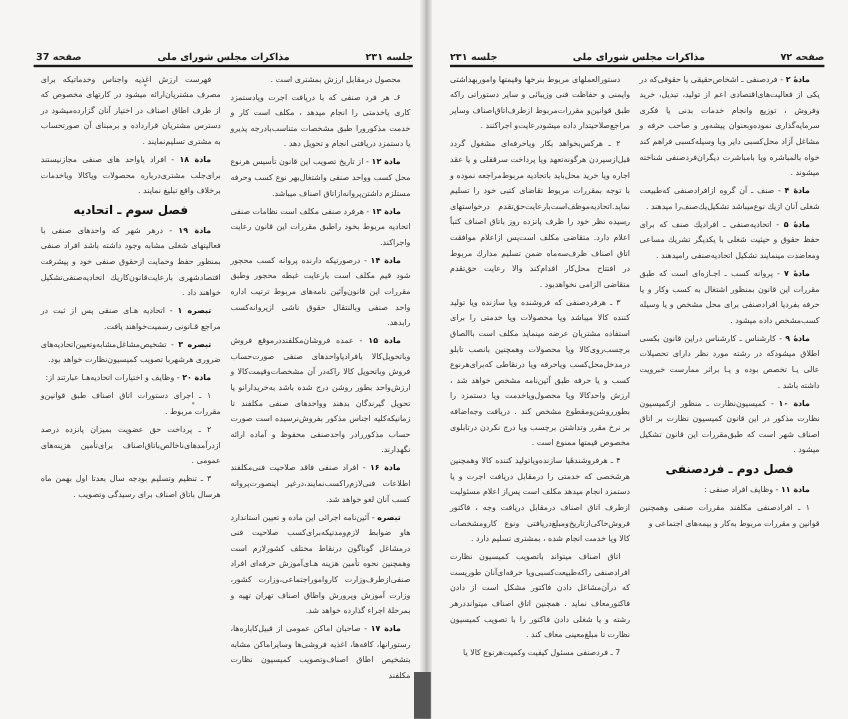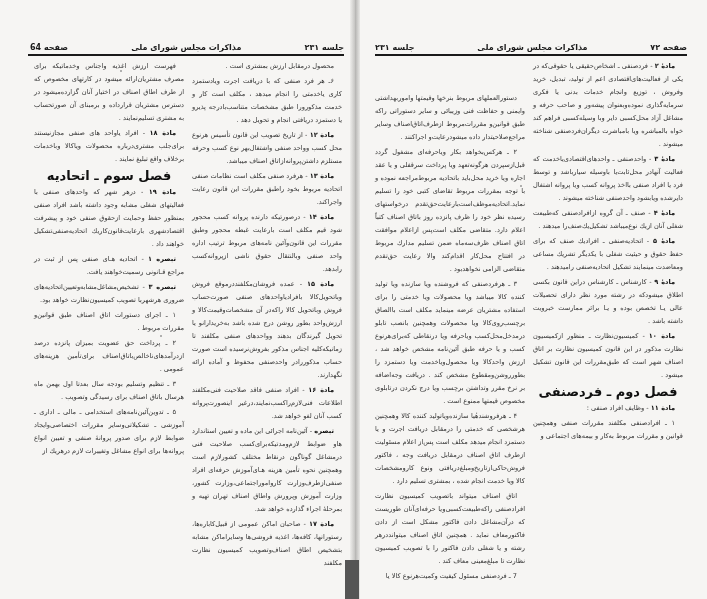--- a/index.html
+++ b/index.html
@@ -41,78 +41,78 @@
   .page-right .rule { left:20px; width:312px; }
   .col {
     position:absolute; top:60px; width:150px;
     direction:rtl; text-align:justify;
     font-size:6.6px; line-height:13px;
     color:#333;
   }
   .page-left .col-a { left:192px; }
   .page-left .col-b { left:34px; }
   .page-right .col-a { left:178px; }
-  .page-right .col-b { left:20px;margin-top:32px; }
+  .page-right .col-b { left:20px; }
   .para { margin:0 0 2px 0; text-indent:8px; }
   .art { font-weight:bold; color:#111; }
   .section-title {
-    text-align:center; font-weight:bold; font-size:13px;
+    text-align:center; font-weight:bold; font-size:10px;
     margin:3px 0 4px 0; color:#111; text-indent:0;
   }
   .speck { position:absolute; width:2px; height:2px; background:#999; border-radius:1px; }
 </style>
 </head>
 <body>
 
 <div class="spread">
 
   <div class="page page-left">
     <div class="running-head">
       <span>جلسه ۲۳۱</span>
       <span>مذاکرات مجلس شورای ملی</span>
-      <span>صفحه 64</span>
+      <span>صفحه 37</span>
     </div>
     <div class="rule"></div>
     <div class="col col-a">
         <p class="para"><span>محصول درمقابل ارزش بمشتری است .</span></p>
         <p class="para"><span>۶ـ هر فرد صنفی که با دریافت اجرت ویادستمزد کاری یاخدمتی را انجام میدهد ، مکلف است کار و خدمت مذکورورا طبق مشخصات متناسب‌بادرجه پذیرو یا دستمزد دریافتی انجام و تحویل دهد .</span></p>
         <p class="para"><span class="art">مادة ۱۲</span> <span>- از تاریخ تصویب این قانون تأسیس هرنوع محل کسب وواحد صنفی واشتغال‌بهر نوع کسب وحرفه مستلزم داشتن‌پروانه‌ازاتاق اصناف میباشد.</span></p>
         <p class="para"><span class="art">مادة ۱۳</span> <span>- هرفرد صنفی مکلف است نظامات صنفی اتحادیه مربوط بخود راطبق مقررات این قانون رعایت واجراکند.</span></p>
         <p class="para"><span class="art">مادة ۱۴</span> <span>- درصورتیکه دارنده پروانه کسب محجور شود قیم مکلف است بارعایت غبطه محجور وطبق مقررات این قانون‌وآئین نامه‌های مربوط ترتیب اداره واحد صنفی وبالنتقال حقوق ناشی ازپروانه‌کسب رابدهد.</span></p>
         <p class="para"><span class="art">مادة ۱۵</span> <span>- عمده فروشان‌مکلفند‌درموقع فروش وبا‌تحویل‌کالا بافرادیاواحدهای صنفی صورت‌حساب فروش وبا‌تحویل کالا راکه‌در آن مشخصات‌وقیمت‌کالا و ارزش‌واحد بطور روشن درج شده باشد به‌خریدارانو یا تحویل گیرندگان بدهند وواحدهای صنفی مکلفند تا زمانیکه‌کلیه اجناس مذکور بفروش‌نرسیده است صورت حساب مذکوررادر واحدصنفی محفوظ و آماده ارائه نگهدارند.</span></p>
         <p class="para"><span class="art">مادة ۱۶</span> <span>- افراد صنفی فاقد صلاحیت فنی‌مکلفند اطلاعات فنی‌لازم‌را‌کسب‌نمایند،درغیر اینصورت‌پروانه کسب آنان لغو خواهد شد.</span></p>
         <p class="para"><span class="art">تبصره</span> <span>- آئین‌نامه اجرائی این ماده و تعیین استاندارد هاو ضوابط لازم‌ومدتیکه‌برای‌کسب صلاحیت فنی درمشاغل گوناگون درنقاط مختلف کشورلازم است وهمچنین نحوه تأمین هزینه هـای‌آموزش حرفه‌ای افراد صنفی‌ازطرف‌وزارت کارواموراجتماعی‌،وزارت کشور، وزارت آموزش وپرورش واطاق اصناف تهران تهیه و بمرحلهٔ اجراء گذارده خواهد شد.</span></p>
         <p class="para"><span class="art">مادة ۱۷</span> <span>- صاحبان اماکن عمومی از قبیل‌کاباره‌ها، رستورانها، کافه‌ها، اغذیه فروشی‌ها وسایراماکن مشابه بتشخیص اطاق اصناف‌وتصویب کمیسیون نظارت مکلفند</span></p>
       </div>
     <div class="col col-b">
         <p class="para"><span>فهرست ارزش اغذیه واجناس وخدماتیکه برای مصرف مشتریان‌ارائه میشود در کارتهای مخصوص که از طرف اطاق اصناف در اختیار آنان گزارده‌میشود در دسترس مشتریان قرارداده و برمبنای آن صورتحساب به مشتری تسلیم‌نمایند .</span></p>
         <p class="para"><span class="art">مادة ۱۸</span> <span>- افراد یاواحد های صنفی مجاز‌نیستند برای‌جلب مشتری‌درباره محصولات ویاکالا وباخدمات برخلاف واقع تبلیغ نمایند .</span></p>
         <div class="section-title">فصل سوم ـ اتحادیه</div>
         <p class="para"><span class="art">مادة ۱۹</span> <span>- درهر شهر که واحدهای صنفی با فعالیتهای شغلی مشابه وجود داشته باشد افراد صنفی بمنظور حفظ وحمایت ازحقوق صنفی خود و پیشرفت اقتصادشهری بارعایت‌قانون‌کاریك اتحادیه‌صنفی‌تشکیل خواهند داد .</span></p>
         <p class="para"><span class="art">تبصره ۱</span> <span>- اتحادیه هـای صنفی پس از ثبت در مراجع قـانونی رسمیت‌خواهند یافت.</span></p>
         <p class="para"><span class="art">تبصره ۳</span> <span>- تشخیص‌مشاغل‌مشابه‌وتعیین‌اتحادیه‌های ضروری هرشهربا تصویب کمیسیون‌نظارت خواهد بود.</span></p>
+        <p class="para"><span class="art">مادة ۲۰</span> <span>- وظایف و اختیارات اتحادیه‌هـا عبارتند از:</span></p>
         <p class="para"><span>۱ ـ اجرای دستورات اتاق اصناف طبق قوانین‌و مقررات مربوط .</span></p>
         <p class="para"><span>۲ ـ پرداخت حق عضویت بمیزان پانزده درصد ازدرآمدهای‌ناخالص‌باتاق‌اصناف برای‌تأمین هزینه‌های عمومی .</span></p>
         <p class="para"><span>۳ ـ تنظیم وتسلیم بودجه سال بعدتا اول بهمن ماه هرسال باتاق اصناف برای رسیدگی وتصویب .</span></p>
-        <p class="para"><span>۵ ـ تدوین‌آئین‌نامه‌های استخدامی ـ مالی ـ اداری ـ آموزشی ـ تشکیلاتی‌وسایر مقررات اختصاصی‌وایجاد ضوابط لازم برای صدور پروانهٔ صنفی و تعیین انواع پروانه‌ها برای انواع مشاغل وتغییرات لازم درهریك از</span></p>
       </div>
   </div>
 
   <div class="page page-right">
     <div class="running-head">
       <span>صفحه ۷۲</span>
       <span>مذاکرات مجلس شورای ملی</span>
       <span>جلسه ۲۳۱</span>
     </div>
     <div class="rule"></div>
     <div class="col col-a">
         <p class="para"><span class="art">مادهٔ ۲</span> <span>- فردصنفی ـ اشخاص‌حقیقی یا حقوقی‌که در یکی از فعالیت‌های‌اقتصادی اعم از تولید، تبدیل، خرید وفروش ، توزیع وانجام خدمات بدنی یا فکری سرمایه‌گذاری نموده‌وبعنوان پیشه‌ور و صاحب حرفه و مشاغل آزاد محل‌کسبی دایر وبا وسیله‌کسبی فراهم کند خواه بالمباشره ویا بامباشرت دیگران‌فردصنفی شناخته میشوند .</span></p>
-        <p class="para"><span class="art">مادهٔ ۳</span> <span>- واحدصنفی ـ واحدهای‌اقتصادی‌یاخدمت که فعالیت آنهادر محل‌ثابت‌یا باوسیله سیارباشد و توسط فرد یا افراد صنفی بااخذ پروانه کسب ویا پروانه اشتغال دایرشده ویابشود واحدصنفی شناخته میشوند .</span></p>
         <p class="para"><span class="art">مادهٔ ۴</span> <span>- صنف ـ آن گروه ازافرادصنفی که‌طبیعت شغلی آنان ازیك نوع‌میباشد تشکیل‌یك‌صنف‌را میدهند .</span></p>
         <p class="para"><span class="art">مادهٔ ۵</span> <span>- اتحادیه‌صنفی ـ افرادیك صنف که برای حفظ حقوق و حیثیت شغلی با یکدیگر تشریك مساعی ومعاضدت مینمایند تشکیل اتحادیه‌صنفی رامیدهند .</span></p>
+        <p class="para"><span class="art">مادهٔ ۷</span> <span>- پروانه کسب ـ اجـازه‌ای است که طبق مقررات این قانون بمنظور اشتغال به کسب وکار و یا حرفه بفردیا افرادصنفی برای محل مشخص و یا وسیله کسب‌مشخص داده میشود .</span></p>
         <p class="para"><span class="art">مادهٔ ۹</span> <span>- کارشناس ـ کارشناس در‌این قانون بکسی اطلاق میشودکه در رشته مورد نظر دارای تحصیلات عالی یـا تخصص بوده و یـا براثر ممارست خبرویت داشته باشد .</span></p>
         <p class="para"><span class="art">مادة ۱۰</span> <span>- کمیسیون‌نظارت ـ منظور ازکمیسیون نظارت مذکور در این قانون کمیسیون نظارت بر اتاق اصناف شهر است که طبق‌مقررات این قانون تشکیل میشود .</span></p>
         <div class="section-title">فصل دوم ـ فردصنفی</div>
         <p class="para"><span class="art">مادة ۱۱</span> <span>- وظایف افراد صنفی :</span></p>
         <p class="para"><span>۱ ـ افرادصنفی مکلفند مقررات صنفی وهمچنین قوانین و مقررات مربوط به‌کار و بیمه‌های اجتماعی و</span></p>
       </div>
     <div class="col col-b">
         <p class="para"><span>دستورالعملهای مربوط بنرخها وقیمتها وامور‌بهداشتی وایمنی و حفاظت فنی وزیبائی و سایر دستوراتی راکه طبق قوانین‌و مقررات‌مربوط ازطرف‌اتاق‌اصناف وسایر مراجع‌صلاحیتدار داده میشود‌رعایت‌و اجراکنند .</span></p>
         <p class="para"><span>۲ ـ هرکس‌بخواهد بکار ویاحرفه‌ای مشغول گردد قبل‌ازسپردن هرگونه‌تعهد ویا پرداخت سرقفلی و یا عقد اجاره ویا خرید محل‌باید باتحادیه مربوط‌مراجعه نموده و با توجه بمقررات مربوط تقاضای کتبی خود را تسلیم نماید.اتحادیه‌موظف‌است‌بارعایت‌حق‌تقدم درخواستهای رسیده نظر خود را ظرف پانزده روز باتاق اصناف کتباً اعلام دارد. متقاضی مکلف است‌پس ازاعلام موافقت اتاق اصناف ظرف‌سه‌ماه ضمن تسلیم مدارك مربوط در افتتاح محل‌کار اقدام‌کند والا رعایت حق‌تقدم متقاضی الزامی نخواهدبود .</span></p>
         <p class="para"><span>۳ ـ هرفردصنفی که فروشنده ویا سازنده ویا تولید کننده کالا میباشد ویا محصولات ویا خدمتی را برای استفاده مشتریان عرضه مینماید مکلف است باالصاق برچسب‌روی‌کالا ویا محصولات وهمچنین بانصب تابلو درمدخل‌محل‌کسب ویاحرفه ویا درنقاطی که‌برای‌هرنوع کسب و یا حرفه طبق آئین‌نامه مشخص خواهد شد ، ارزش واحدکالا ویا محصول‌ویاخدمت ویا دستمزد را بطورروشن‌ومقطوع مشخص کند . دریافت وجه‌اضافه بر نرخ مقرر وتداشتن برچسب ویا درج نکردن درتابلوی مخصوص قیمتها ممنوع است .</span></p>

